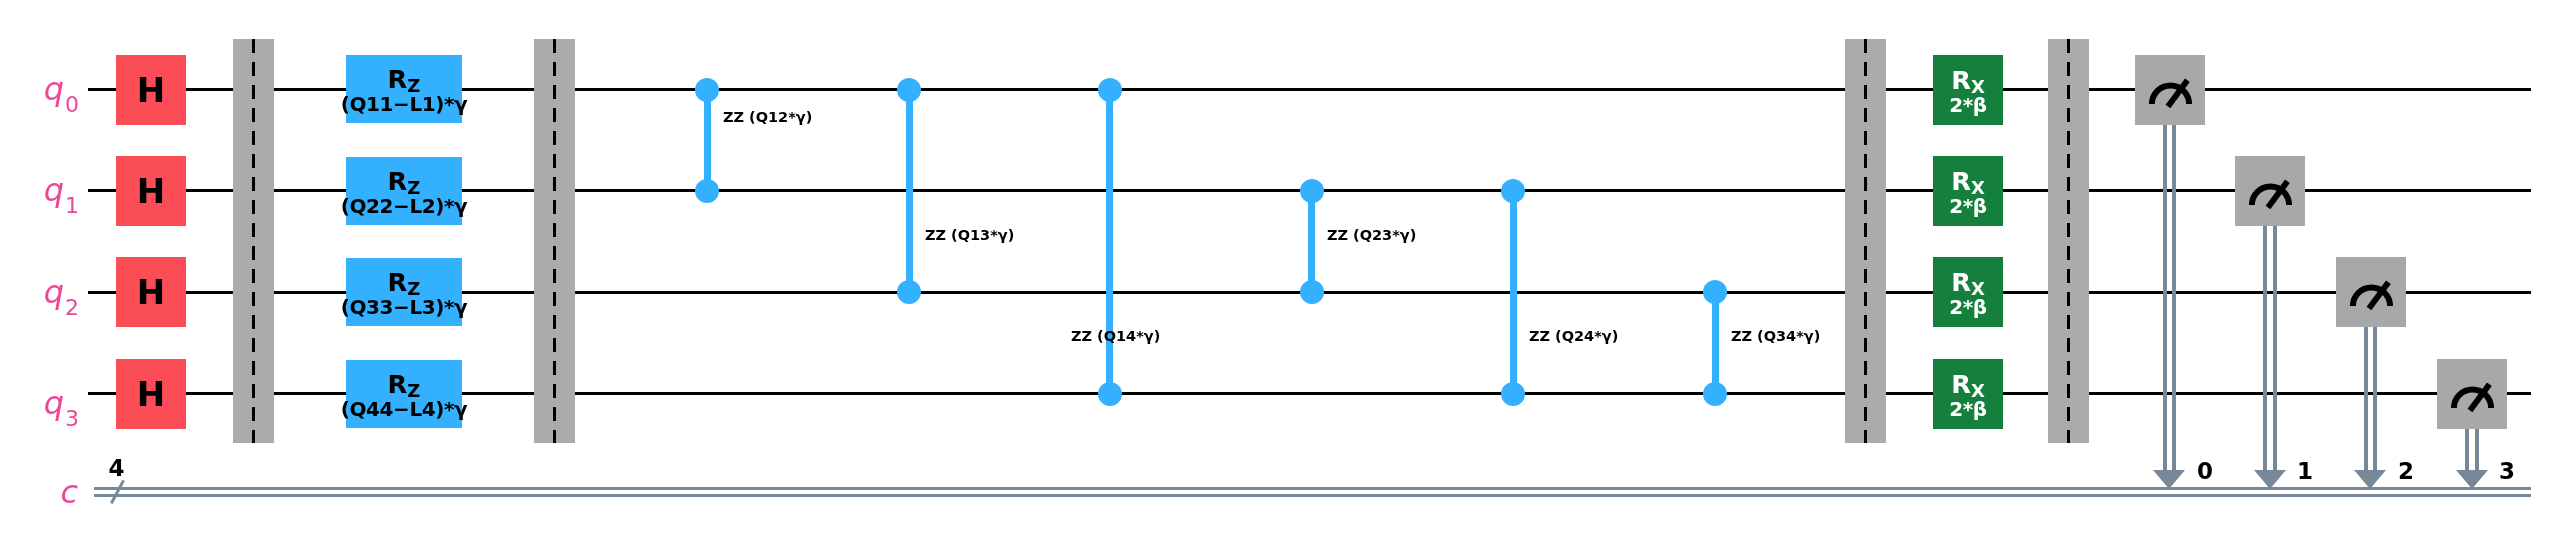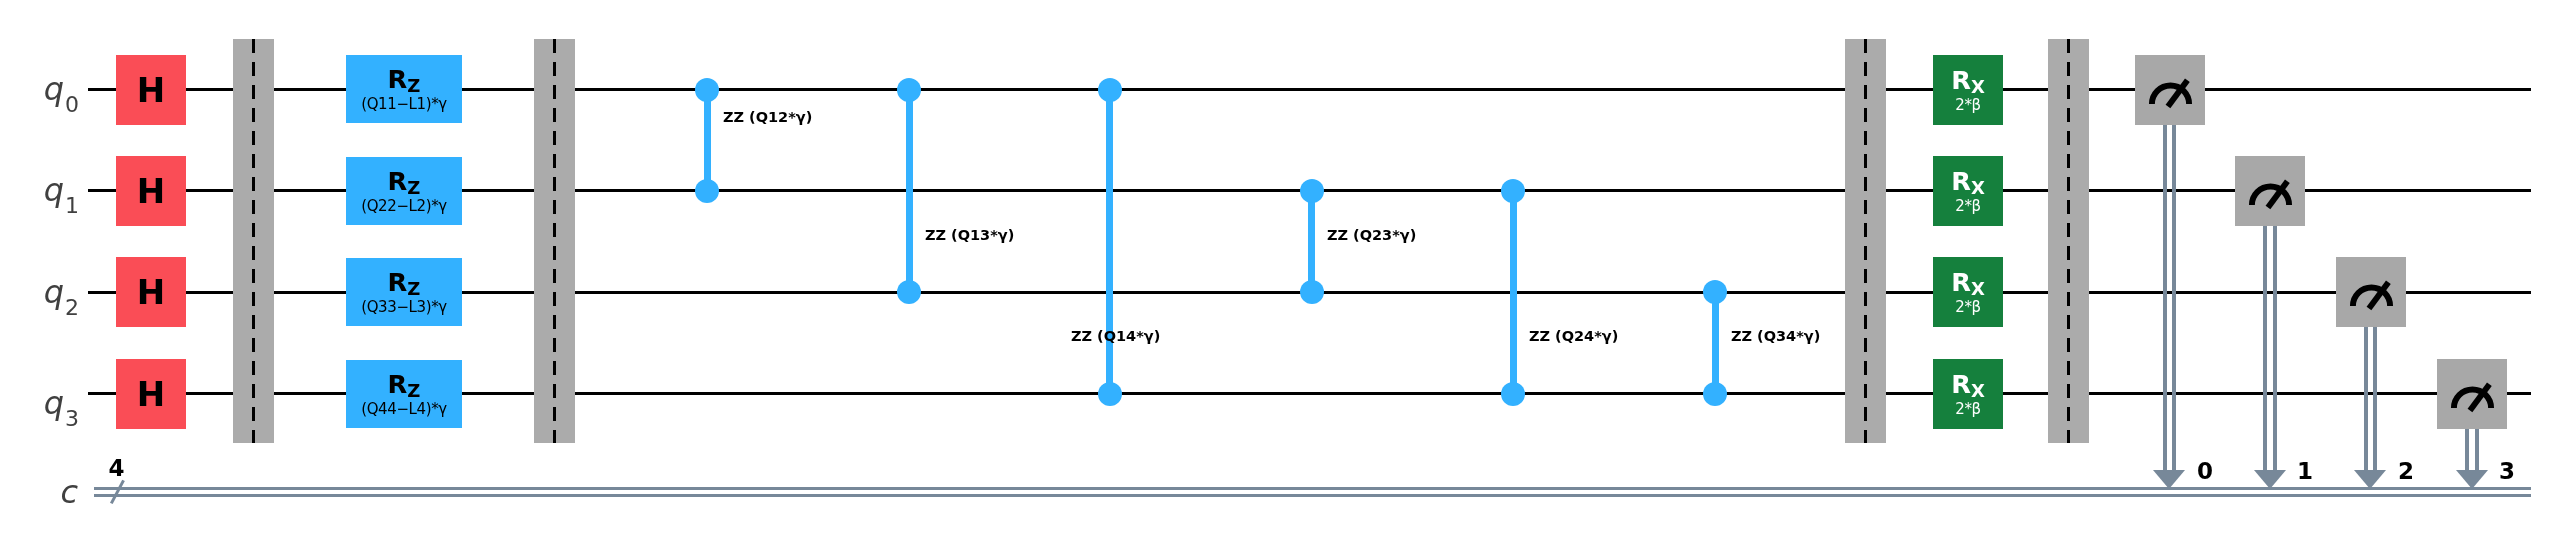--- a/index.html
+++ b/index.html
@@ -4,37 +4,37 @@
 <style>
   html,body{margin:0;padding:0;background:#ffffff;}
   body{font-family:"DejaVu Sans", sans-serif;}
   #canvas{position:relative;width:2576px;height:545px;background:#ffffff;overflow:hidden;}
 
   .qwire{position:absolute;left:88px;width:2443px;height:3.4px;background:#000000;}
   .cline{position:absolute;left:94px;width:2437px;height:3.4px;background:#778899;}
   .cslash{position:absolute;left:116px;top:479px;width:3.4px;height:25.6px;background:#778899;transform:rotate(28deg);}
 
   .qlabel{position:absolute;left:12px;width:66px;height:41px;line-height:41px;text-align:right;
-          font-style:italic;font-size:32px;color:#404040;}
+          font-style:italic;font-size:32px;color:#ec4899;}
   .qlabel sub{font-size:22px;font-style:normal;position:relative;top:5.1px;left:0.9px;}
   .creg-size{position:absolute;top:455px;left:101px;width:31px;text-align:center;
              font-size:23px;font-weight:bold;color:#000;}
 
   .barrier{position:absolute;top:39px;width:41px;height:404px;background:#ABABAB;}
   .barrier .dash{position:absolute;left:19px;top:0;width:3.4px;height:100%;
     background:repeating-linear-gradient(to bottom,#000 0 13.6px,transparent 13.6px 23px);}
 
   .gate{position:absolute;display:flex;flex-direction:column;align-items:center;justify-content:center;
         box-sizing:border-box;text-align:center;}
   .h-gate{left:116px;width:70px;height:70px;background:#FA4D56;color:#000;font-size:34px;font-weight:bold;}
   .rz-gate{left:346px;width:116px;height:68px;background:#33B1FF;color:#000;}
   .rx-gate{left:1933px;width:70px;height:70px;background:#15803d;color:#fff;}
   .gname{font-size:25.6px;font-weight:bold;line-height:27px;}
   .gname .gsub{font-size:18px;font-weight:bold;position:relative;top:4.3px;}
-  .gparam{font-size:15px;font-weight:normal;line-height:18px;letter-spacing:-0.4px;white-space:nowrap;}
+  .gparam{font-size:20px;font-weight:bold;line-height:18px;letter-spacing:-0.4px;white-space:nowrap;}
 
   .zz-line{position:absolute;width:6.8px;background:#33B1FF;}
   .zz-dot{position:absolute;width:24px;height:24px;border-radius:50%;background:#33B1FF;}
   .zz-label{position:absolute;height:19px;line-height:19px;font-size:14.5px;font-weight:bold;color:#000;white-space:nowrap;}
 
   .meas{position:absolute;width:70px;height:70px;background:#A8A8A8;display:flex;align-items:center;justify-content:center;}
   .arrow-line{position:absolute;width:4.3px;background:#778899;}
   .arrow-head{position:absolute;width:0;height:0;border-left:16px solid transparent;
               border-right:16px solid transparent;border-top:19.6px solid #778899;}
   .cbit-num{position:absolute;top:458px;font-size:23px;font-weight:bold;color:#000;}

